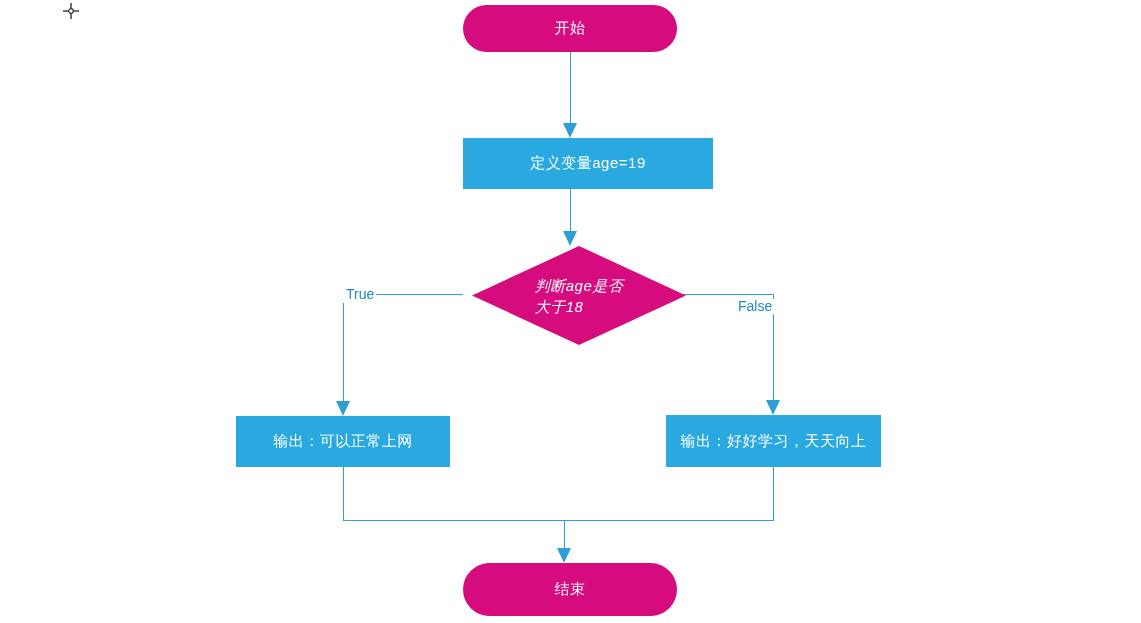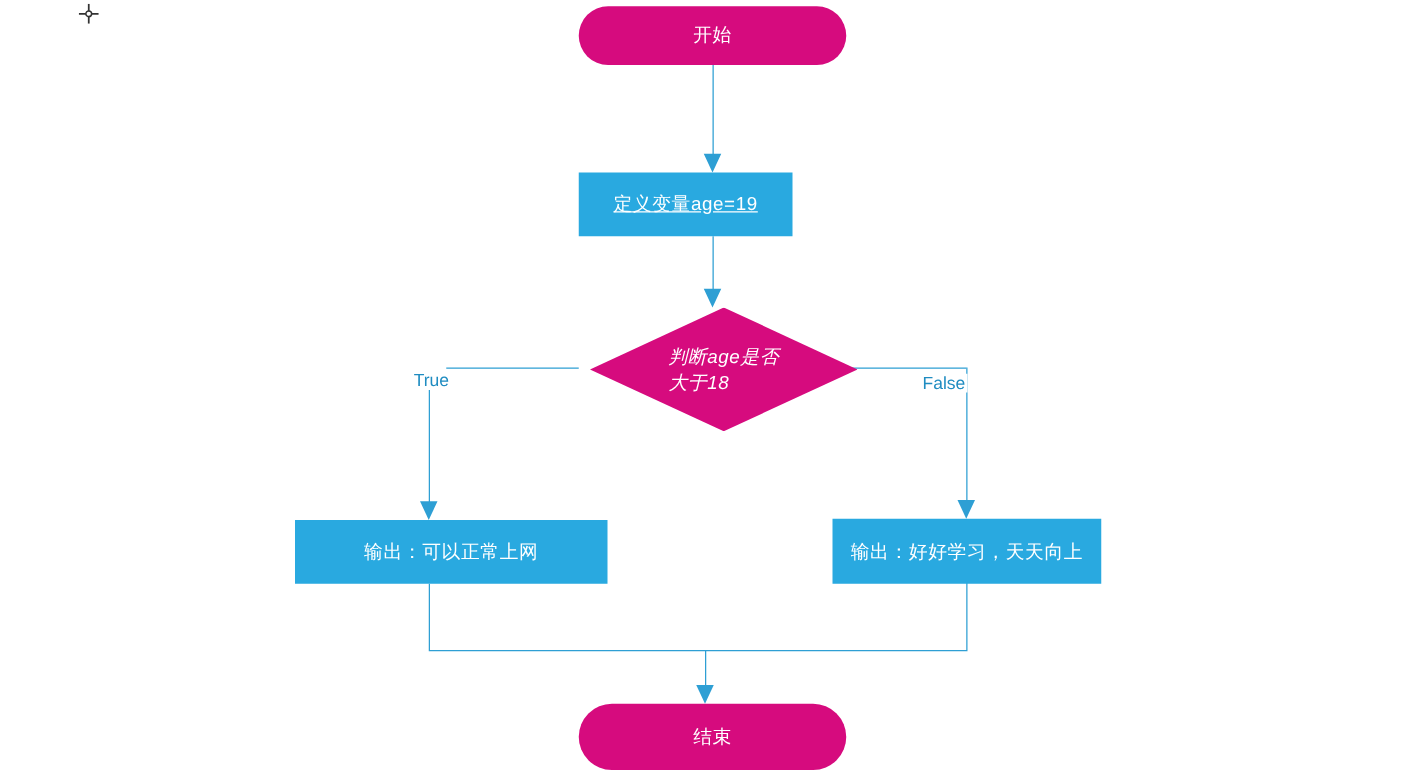--- a/index.html
+++ b/index.html
@@ -67,49 +67,49 @@
 
   <div class="v-line" style="left:570px;top:52px;height:72px;"></div>
   <div class="arrow-down" style="left:563px;top:123px;"></div>
 
   <div class="v-line" style="left:570px;top:189px;height:43px;"></div>
   <div class="arrow-down" style="left:563px;top:231px;"></div>
 
   <div class="h-line" style="left:357px;top:294px;width:106px;"></div>
   <div class="v-line" style="left:343px;top:303px;height:99px;"></div>
   <div class="arrow-down" style="left:336px;top:401px;"></div>
-  <span class="edge-label" style="left:329px;top:287px;margin-top:10px;">True</span>
+  <span class="edge-label" style="left:344px;top:287px;">True</span>
 
   <div class="h-line" style="left:677px;top:294px;width:96px;"></div>
   <div class="v-line" style="left:773px;top:294px;height:107px;"></div>
   <div class="arrow-down" style="left:766px;top:400px;"></div>
   <span class="edge-label" style="left:736px;top:299px;">False</span>
 
   <div class="v-line" style="left:343px;top:467px;height:53px;"></div>
   <div class="v-line" style="left:773px;top:466px;height:54px;"></div>
   <div class="h-line" style="left:343px;top:520px;width:431px;"></div>
   <div class="v-line" style="left:564px;top:520px;height:29px;"></div>
   <div class="arrow-down" style="left:557px;top:548px;"></div>
 
   <div class="node pill" style="left:463px;top:5px;width:214px;height:47px;">
     <span>开始</span>
   </div>
 
-  <div class="node rect" style="left:463px;top:138px;width:171px;height:51px;text-decoration:underline;">
+  <div class="node rect" style="left:463px;top:138px;width:250px;height:51px;">
     <span>定义变量age=19</span>
   </div>
 
   <div class="node diamond" style="left:472px;top:246px;width:214px;height:99px;font-style:italic;">
     <div class="diamond-label">
       <div>判断age是否</div>
       <div>大于18</div>
     </div>
   </div>
 
-  <div class="node rect" style="left:236px;top:416px;width:250px;height:51px;">
+  <div class="node rect" style="left:236px;top:416px;width:214px;height:51px;">
     <span>输出：可以正常上网</span>
   </div>
 
   <div class="node pill" style="left:463px;top:563px;width:214px;height:53px;">
     <span>结束</span>
   </div>
 
   <div class="node rect" style="left:666px;top:415px;width:215px;height:52px;">
     <span>输出：好好学习，天天向上</span>
   </div>

